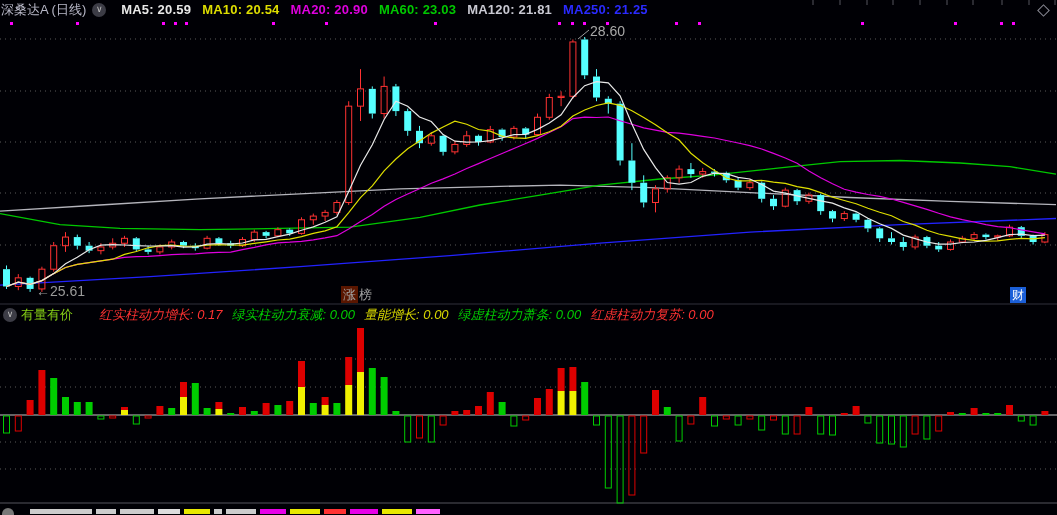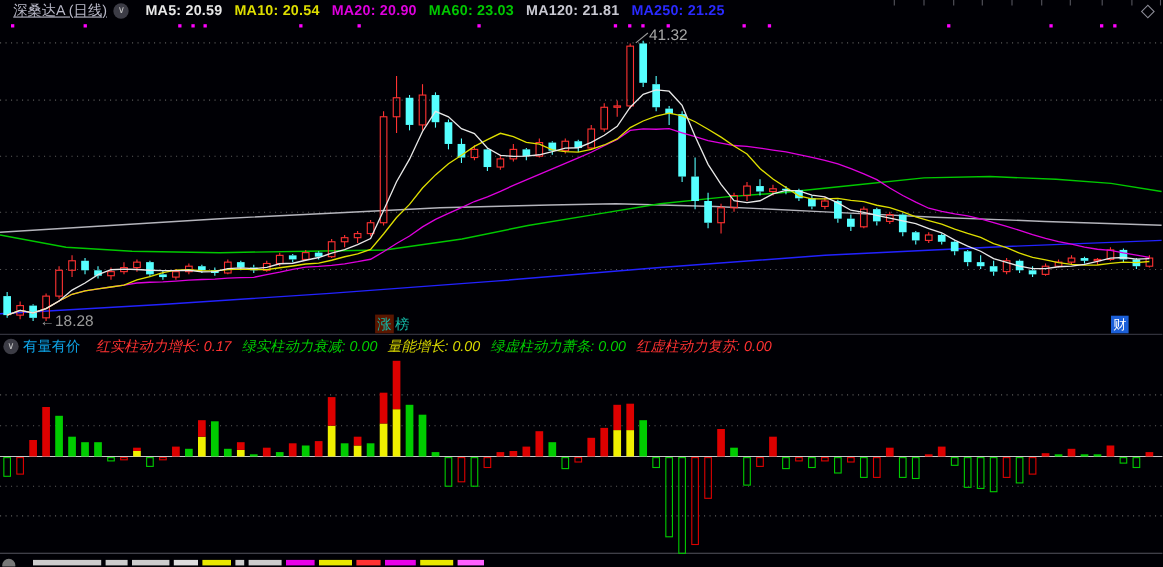--- a/index.html
+++ b/index.html
@@ -2,40 +2,40 @@
 <html><head>
 <meta charset="utf-8">
 <style>
   * { margin:0; padding:0; box-sizing:border-box; }
   html,body { width:1057px; height:515px; }
   body { position:relative; background:#000005; overflow:hidden;
          font-family:"Liberation Sans", sans-serif; }
   #cv { position:absolute; left:0; top:0; z-index:1; }
   .topbar { position:absolute; left:0; top:0; width:100%; height:20px; z-index:3;
             font-size:13px; line-height:20px; white-space:nowrap; }
-  .title { color:#b8b8c8; margin-left:12px;text-decoration:underline; }
+  .title { color:#b8b8c8; margin-left:1px; }
   .circ { display:inline-block; width:14px; height:14px; border-radius:50%;
           background:#3c3c46; color:#c0c0c0; font-size:9px; line-height:13px;
           text-align:center; vertical-align:middle; margin:0 4px 2px 6px; }
   .maItem { margin-left:11px; font-weight:bold; letter-spacing:0.2px;text-align:center; }
   .diamond { position:absolute; right:9px; top:6px; width:9px; height:9px;
              border:1px solid #8a8a96; transform:rotate(45deg); }
   .anno { position:absolute; z-index:3; color:#a8a8a8; font-size:14px; }
   #hi-label { left:590px; top:23px; }
   #lo-label { left:36px; top:283px; color:#9a9a9a; }
   #zb { position:absolute; left:341px; top:287px; z-index:3; font-size:13px;
-        height:16px; line-height:16px; color:#14b8a6; cursor:pointer; }
+        height:16px; line-height:16px; color:#a3a3a3; cursor:pointer; }
   #zb .c1 { background:#5a1600; padding:1px 2px; }
   #zb .c2 { padding:1px 1px; }
   #cai { position:absolute; left:1010px; top:287px; z-index:3; width:16px; height:16px;
          background:#1b5fd8; color:#ffffff; font-size:12px; line-height:16px;
          text-align:center; cursor:pointer; }
   .indrow { position:absolute; left:0; top:305px; width:100%; height:19px; z-index:3;
             font-size:13px; line-height:19px; white-space:nowrap; }
-  .indname { color:#0ea5e9; margin-right:5px; }
+  .indname { color:#84cc16; margin-right:17px; }
   .metric { margin-left:9px;font-style:italic; }
   .botcirc { position:absolute; left:2px; top:508px; width:12px; height:12px;
              border-radius:50%; background:#787878; z-index:3; }
   .seg { position:absolute; height:5px; top:509px; z-index:3; }
 </style>
 </head>
 <body>
 
 <svg id="cv" width="1057" height="515">
     <line x1="813" y1="0" x2="813" y2="5" stroke="#55555f" stroke-width="1"></line>
@@ -450,22 +450,22 @@
     <rect x="1018.3000000000001" y="416" width="6" height="5" fill="none" stroke="#00cc00" stroke-width="1"></rect>
     <rect x="1030.1000000000001" y="416" width="6" height="9" fill="none" stroke="#00cc00" stroke-width="1"></rect>
     <rect x="1041.4" y="411" width="7" height="4" fill="#dd0000"></rect>
   </svg>
 
 <div class="topbar">
   <span class="title">深桑达A (日线)</span><span class="circ">∨</span><span id="ma-labels"><span class="maItem" style="color: rgb(232, 232, 232);">MA5: 20.59</span><span class="maItem" style="color: rgb(222, 222, 0);">MA10: 20.54</span><span class="maItem" style="color: rgb(222, 0, 222);">MA20: 20.90</span><span class="maItem" style="color: rgb(0, 200, 0);">MA60: 23.03</span><span class="maItem" style="color: rgb(200, 200, 210);">MA120: 21.81</span><span class="maItem" style="color: rgb(42, 42, 255);">MA250: 21.25</span></span>
   <span class="diamond"></span>
 </div>
 
-<div id="hi-label" class="anno">41.32</div>
-<div id="lo-label" class="anno">←18.28</div>
+<div id="hi-label" class="anno">28.60</div>
+<div id="lo-label" class="anno">←25.61</div>
 
 <div id="zb"><span class="c1">涨</span><span class="c2">榜</span></div>
 
 <div id="cai">财</div>
 
 <div class="indrow">
   <span class="circ" style="margin-left:3px">∨</span><span class="indname">有量有价</span><span id="ind-metrics"><span class="metric" style="color: rgb(255, 50, 50);">红实柱动力增长: 0.17</span><span class="metric" style="color: rgb(0, 204, 0);">绿实柱动力衰减: 0.00</span><span class="metric" style="color: rgb(216, 216, 0);">量能增长: 0.00</span><span class="metric" style="color: rgb(0, 204, 0);">绿虚柱动力萧条: 0.00</span><span class="metric" style="color: rgb(255, 50, 50);">红虚柱动力复苏: 0.00</span></span>
 </div>
 
 <div class="botcirc"></div>

